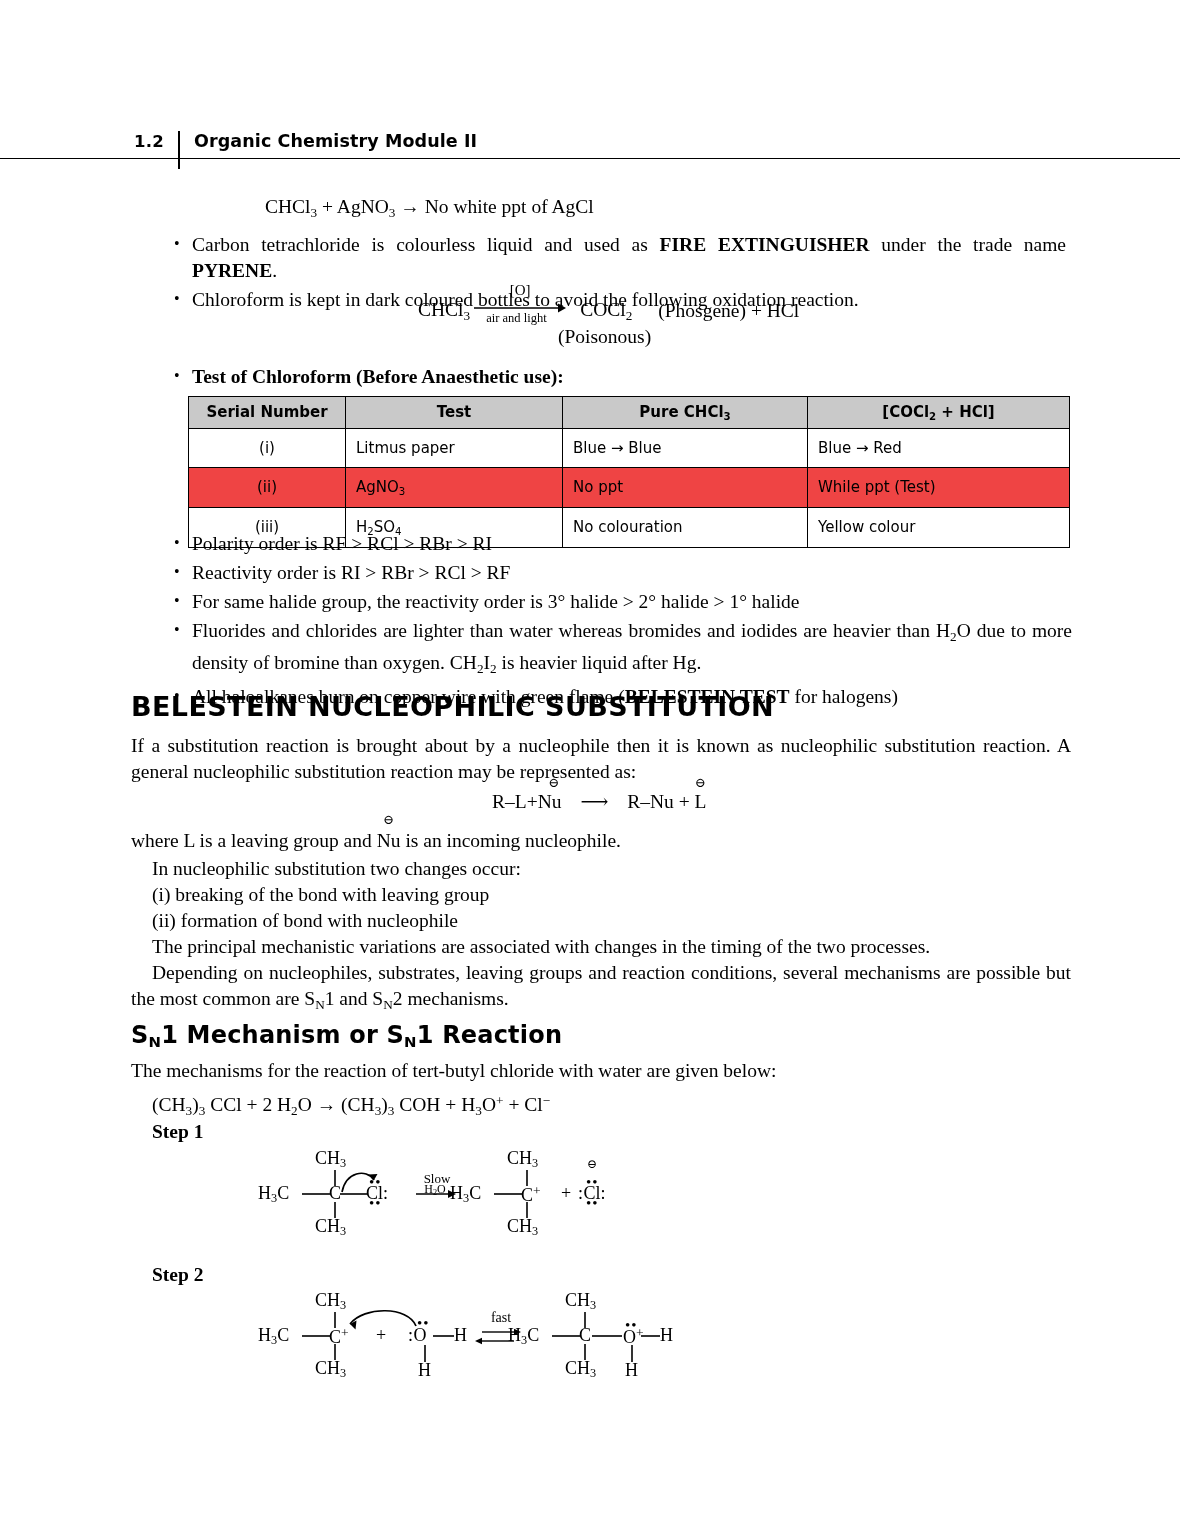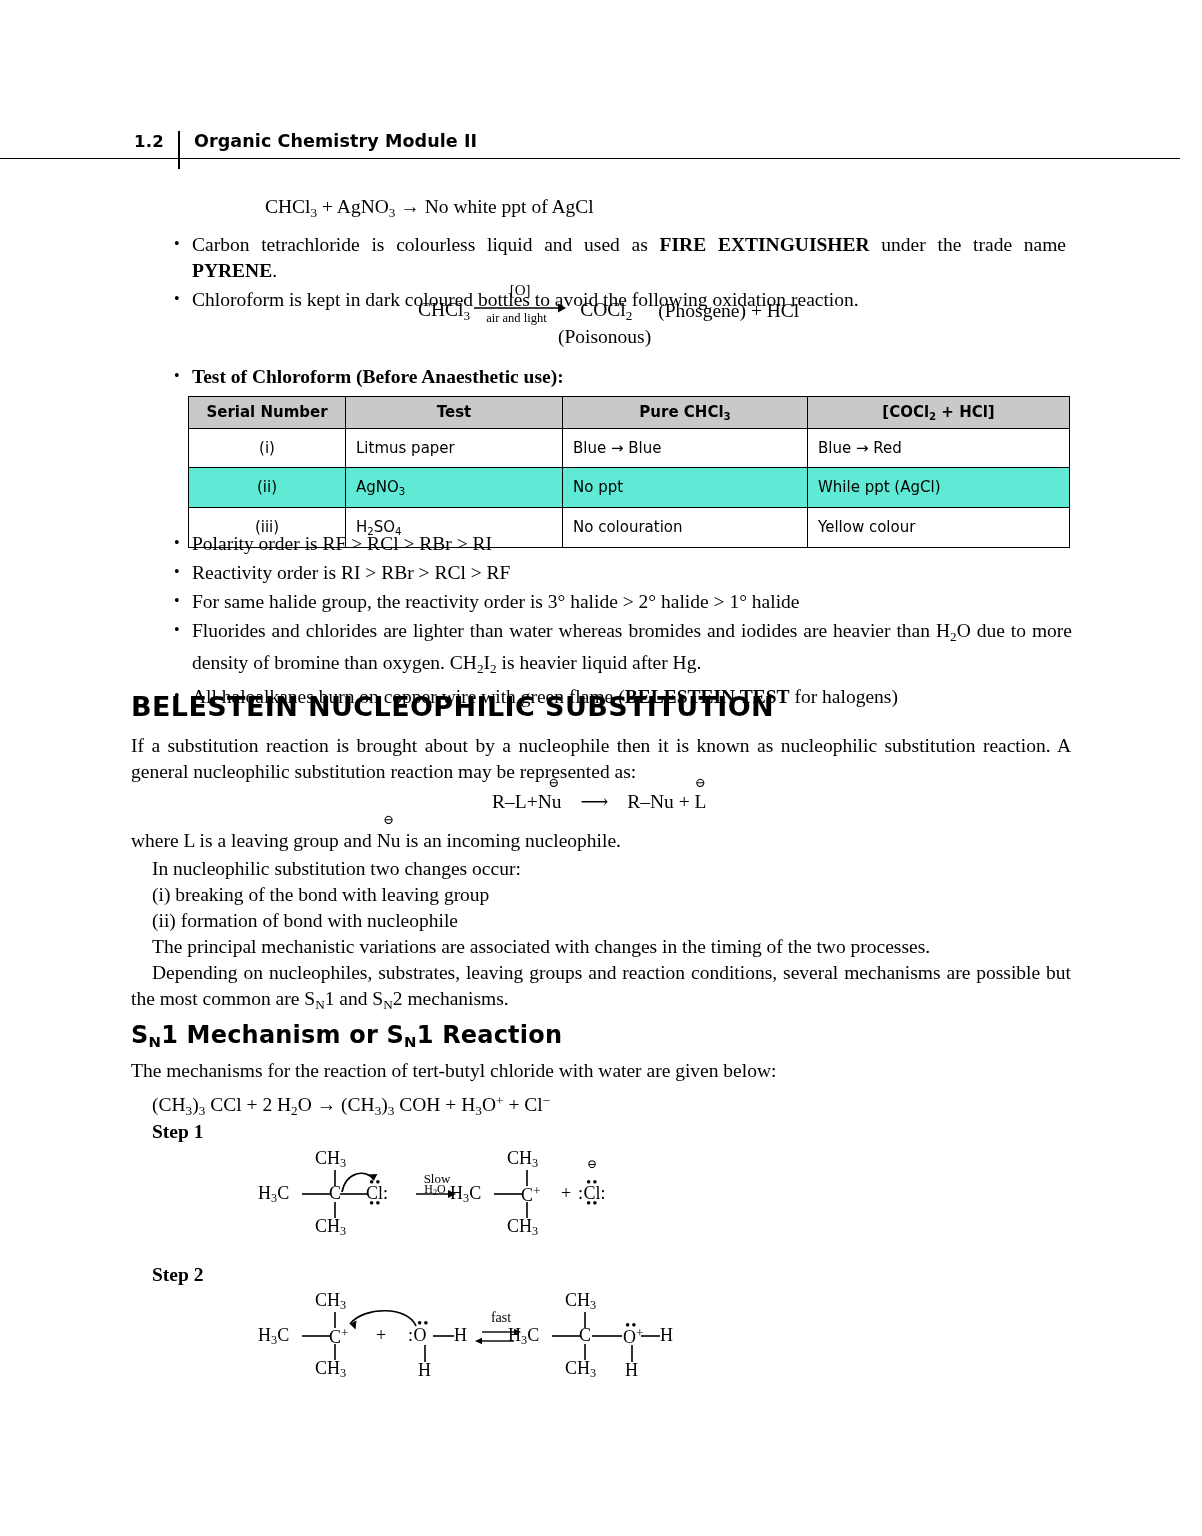--- a/index.html
+++ b/index.html
@@ -116,21 +116,21 @@
   }
   table.chem th {
     background: #c9c9c9;
     font-weight: bold;
     text-align: center;
     font-size: 15px;
     padding-top: 6px;
     padding-bottom: 6px;
   }
   table.chem td.ctr { text-align: center; }
-  table.chem tr.shaded td { background: #5eead4; }
+  table.chem tr.shaded td { background: #ef4444; }
   table.chem td.tall { padding-top: 10px; padding-bottom: 10px; }
 
   
   .h1 {
     position: absolute;
     font-family: "DejaVu Sans", "Liberation Sans", sans-serif;
     font-weight: bold;
     font-size: 27px;
     letter-spacing: 0.4px;
   }
@@ -232,21 +232,21 @@
         <tr>
           <td class="ctr tall">(i)</td>
           <td class="tall">Litmus paper</td>
           <td class="tall">Blue → Blue</td>
           <td class="tall">Blue → Red</td>
         </tr>
         <tr class="shaded">
           <td class="ctr tall">(ii)</td>
           <td class="tall"><span>AgNO</span><sub>3</sub></td>
           <td class="tall">No ppt</td>
-          <td class="tall">While ppt (AgCl)</td>
+          <td class="tall">While ppt (Test)</td>
         </tr>
         <tr>
           <td class="ctr tall">(iii)</td>
           <td class="tall"><span>H</span><sub>2</sub><span>SO</span><sub>4</sub></td>
           <td class="tall">No colouration</td>
           <td class="tall">Yellow colour</td>
         </tr>
       </tbody>
     </table>
   </div>

